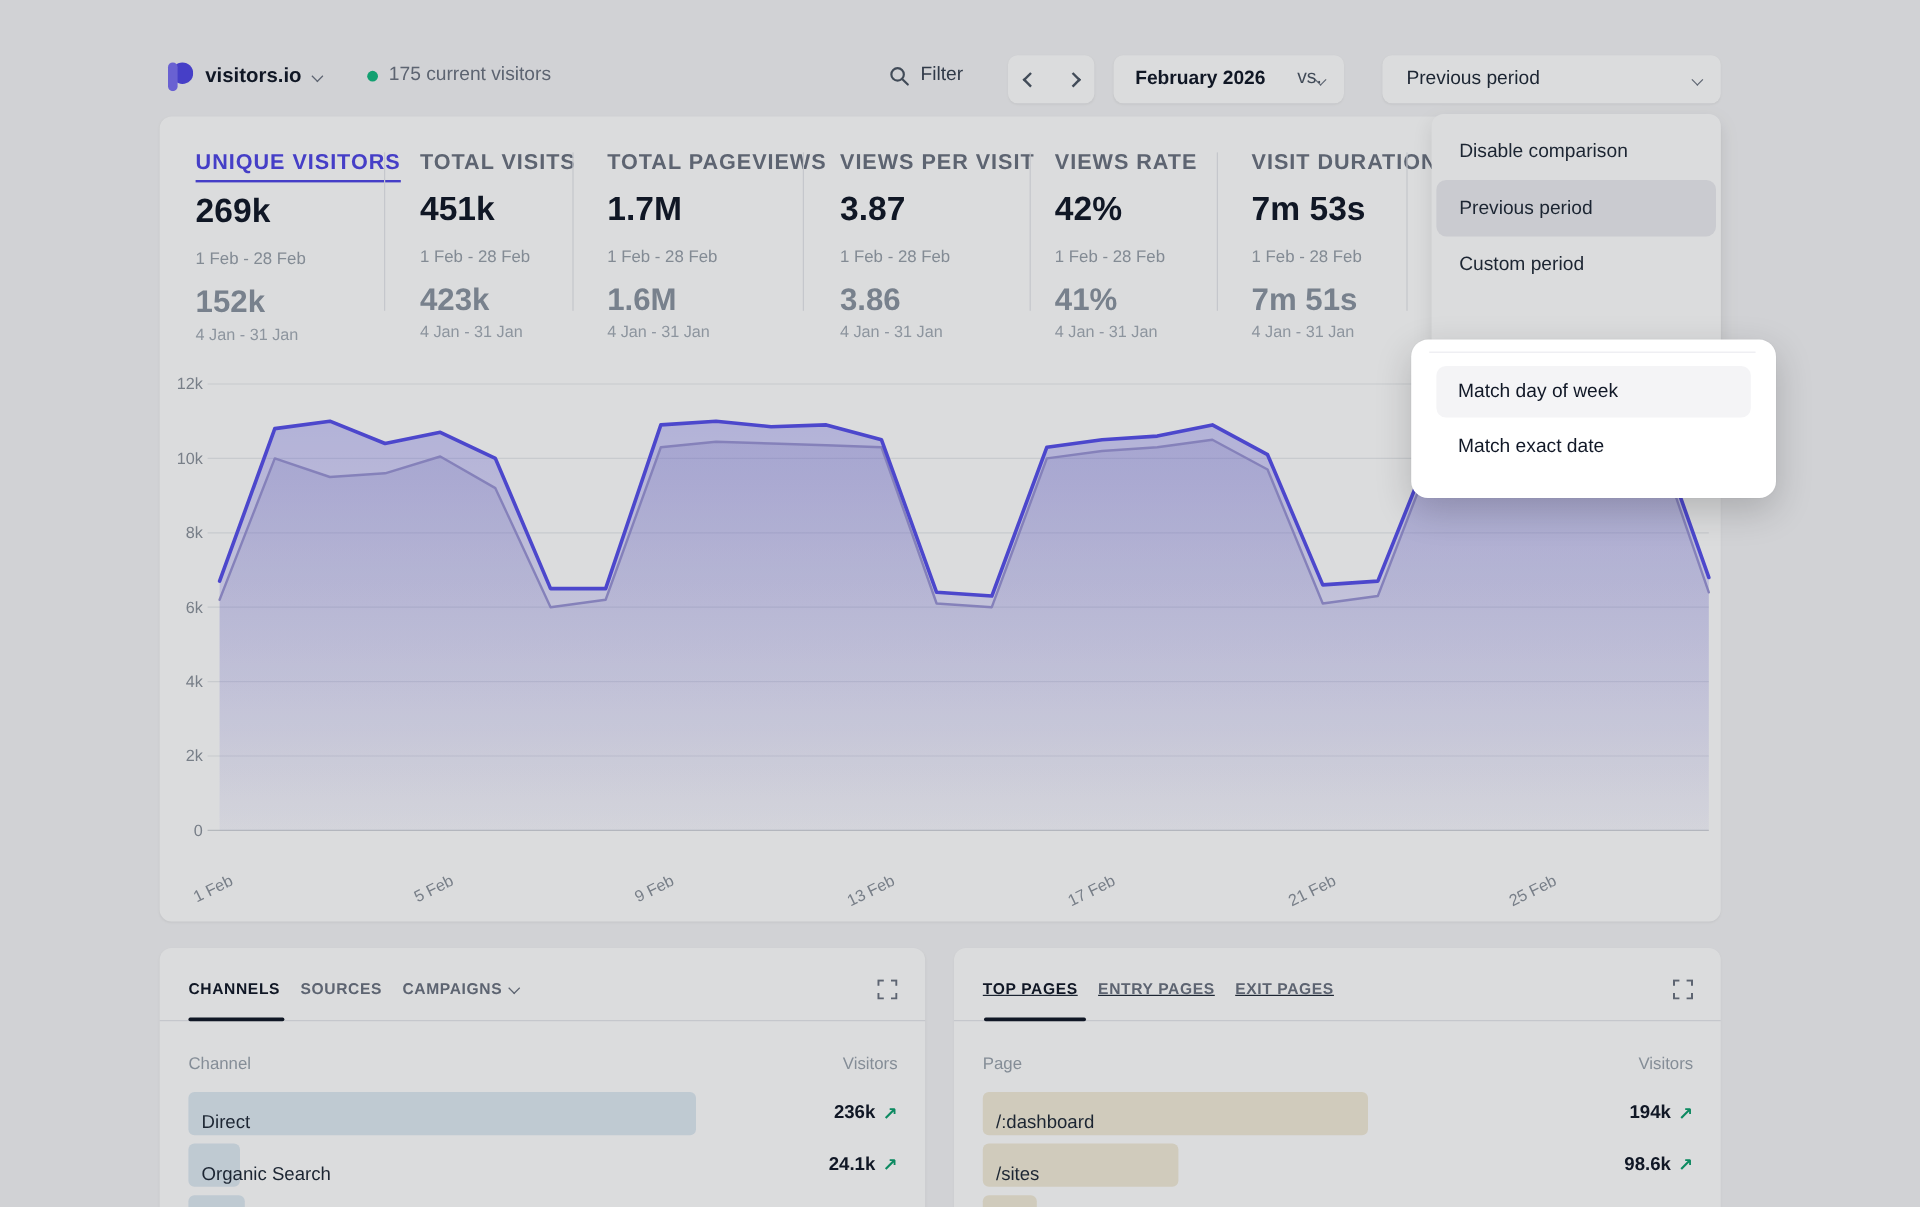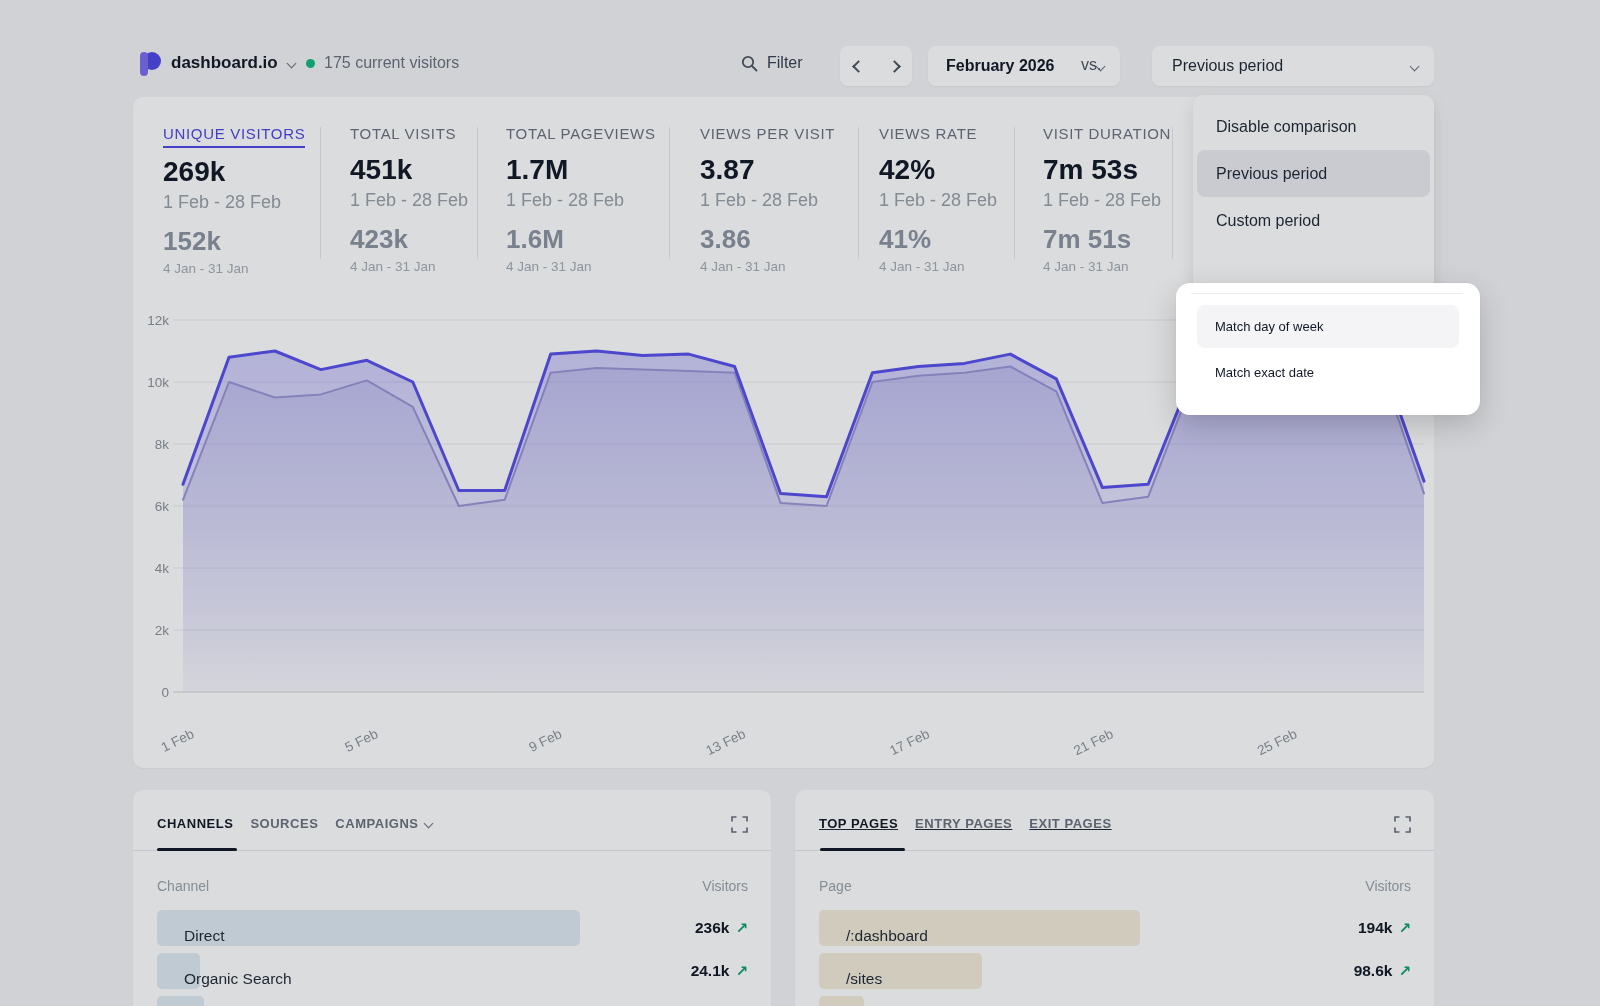--- a/index.html
+++ b/index.html
@@ -30,72 +30,72 @@
   .navbtn { width:34px; height:38px; display:flex; align-items:center; justify-content:center; cursor:pointer; }
   .datebtn { left:928px; top:46px; width:192px; height:40px; padding:0 16px 0 18px; font-size:16px; font-weight:bold; color:#111827; justify-content:space-between; cursor:pointer; }
   .vs { left:1081px; top:56px; font-size:16px; color:#4b5563; }
   .compbtn { left:1152px; top:46px; width:282px; height:40px; padding:0 16px 0 20px; font-size:16px; color:#1f2937; justify-content:space-between; cursor:pointer; }
 
   
   .main-card { left:133px; top:97px; width:1301px; height:671px; }
 
   
   .mcol { position:absolute; top:28px; white-space:nowrap; }
-  .mlabel { font-size:15px; font-weight:400; letter-spacing:.045em; color:#6b7280; display:inline-block; padding-bottom:4px; }
+  .mlabel { font-size:18px; font-weight:700; letter-spacing:.045em; color:#6b7280; display:inline-block; padding-bottom:4px; }
   .mcol.active .mlabel { color:#4f46e5; border-bottom:2px solid #4f46e5; }
   .mvalue { font-size:28px; font-weight:bold; color:#111827; margin-top:8px; }
-  .mperiod { font-size:18px; color:#98a0aa; margin-top:4px; }
+  .mperiod { font-size:14px; color:#98a0aa; margin-top:15px; }
   .mprev { font-size:26px; font-weight:bold; color:#8b95a1; margin-top:13px; }
   .mprevperiod { font-size:13.5px; color:#a4acb6; margin-top:4px; }
   .mdivider { position:absolute; top:30px; width:1px; height:132px; background:#e5e7eb; }
   svg text.tick { font-size:13.5px; fill:#8b929c; }
 
   
   .bcard { top:790px; width:638px; height:262px; }
   .tabs { position:absolute; left:24px; top:26px; display:flex; gap:17px; align-items:flex-start; }
   .tab { font-size:13px; font-weight:600; letter-spacing:.04em; color:#6b7280; cursor:pointer; display:flex; align-items:center; gap:6px; }
   .tab.active { color:#111827; font-weight:bold; }
   .tabline { position:absolute; left:0; right:0; top:60px; height:1px; background:#e5e7eb; }
   .tabunderline { position:absolute; top:58px; height:3px; background:#111827; border-radius:2px; }
   .thead { position:absolute; left:24px; right:23px; top:88px; display:flex; justify-content:space-between; font-size:14px; color:#9aa3ad; }
   .trows { position:absolute; left:24px; right:23px; top:120px; }
   .trow { position:relative; height:36px; margin-bottom:7px; cursor:pointer; }
   .tbar { position:absolute; left:0; top:0; bottom:0; border-radius:5px; }
   .channels .tbar { background:#dfeaf3; }
   .pages    .tbar { background:#f3ecd9; }
-  .tlabel { position:absolute; left:11px; top:0; height:52px; display:flex; align-items:center; font-size:15.5px; color:#1f2937;margin-left:16px; }
+  .tlabel { position:absolute; left:11px; top:0; height:52px; display:flex; align-items:center; font-size:15.5px; color:#1f2937; }
   .tval { position:absolute; right:0; top:0; height:36px; display:flex; align-items:center; gap:6px; }
   .tval .num { font-size:15.5px; font-weight:600; color:#111827; }
   .tval .arrow { font-size:15px; font-weight:bold; color:#0e9f6e; }
 
   
   .menu { left:1193px; top:95px; width:241px; height:212px; border-radius:10px; padding-top:8px;
           box-shadow:0 6px 16px rgba(0,0,0,.1); }
   .menu-item { height:47px; line-height:47px; padding-left:23px; font-size:16px; color:#1f2937; cursor:pointer; }
   .menu-item.selected { background:#ececf0; border-radius:8px; margin:0 4px; padding-left:19px; }
 
   
   .overlay { position:fixed; inset:0; background:rgba(15,18,25,.15); z-index:50; }
   .popup { left:1176px; top:283px; width:304px; height:132px; background:#ffffff; border-radius:14px;
            z-index:60; box-shadow:0 10px 30px rgba(0,0,0,.18), 0 0 0 1px rgba(0,0,0,.02); }
   .popup-topline { position:absolute; left:15px; top:10px; width:272px; height:1px; background:#ececf0; }
   .match-items { position:absolute; left:21px; top:22px; width:262px; }
-  .match-item { height:43px; display:flex; align-items:center; padding-left:18px; font-size:13px; color:#111827;
+  .match-item { height:43px; display:flex; align-items:center; padding-left:18px; font-size:16px; color:#111827;
                 border-radius:8px; margin-bottom:3px; cursor:pointer; }
   .match-item.highlight { background:#f4f4f6; }
 </style>
 </head>
 <body>
 
 <div class="abs site-switcher">
   <svg width="22" height="26" viewBox="0 0 22 26">
     <circle cx="13" cy="11" r="9" fill="#5147e5"></circle>
     <rect x="1" y="2" width="8" height="24" rx="4" fill="#7a6ff2"></rect>
   </svg>
-  <span class="site-name">dashboard.io</span>
+  <span class="site-name">visitors.io</span>
   <span class="chev small"></span>
 </div>
 
 <div class="abs visitors">
   <span class="dot"></span>
   <span>175 current visitors</span>
 </div>
 
 <div class="abs filter">
   <svg width="17" height="17" viewBox="0 0 17 17">

